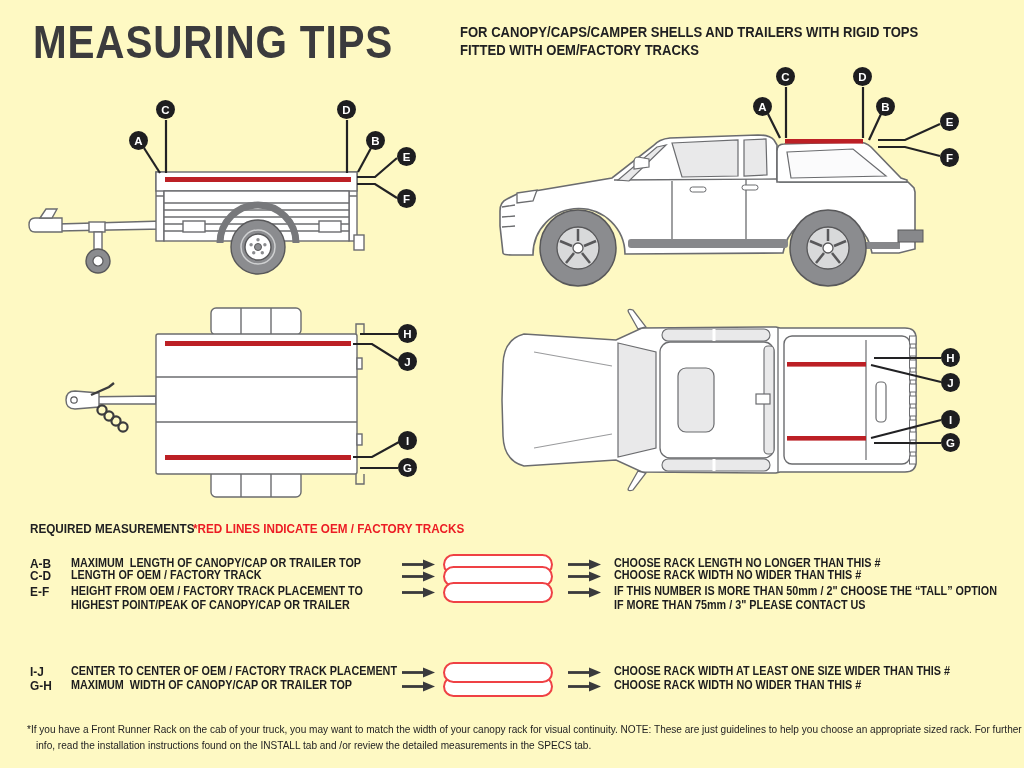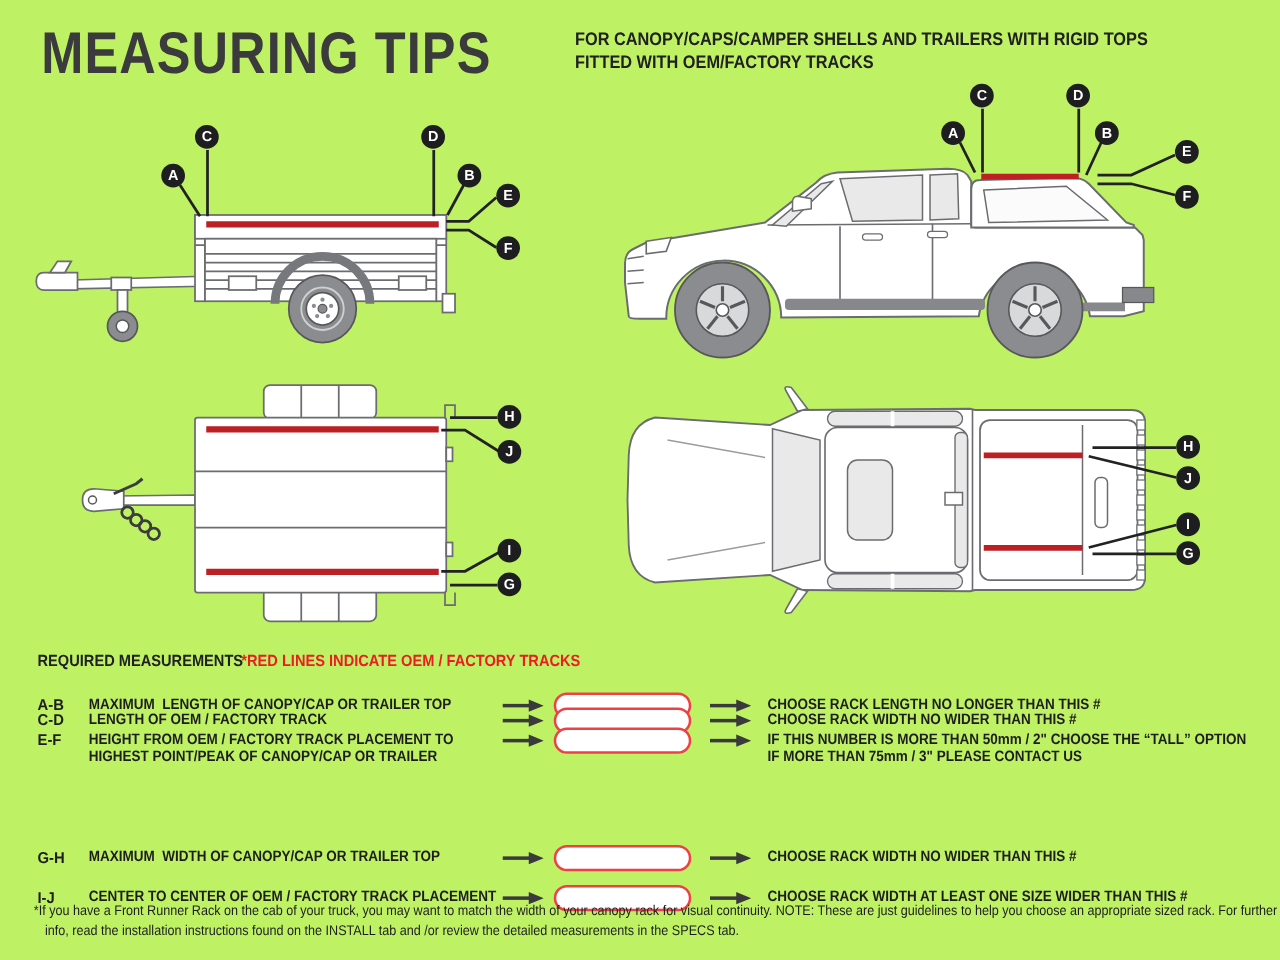--- a/index.html
+++ b/index.html
@@ -1,16 +1,16 @@
 <!DOCTYPE html>
 <html><head>
 <meta charset="utf-8">
 <style>
   html,body{margin:0;padding:0;background:#fff;}
-  #page{position:relative;width:1024px;height:768px;background:#bef264;overflow:hidden;
+  #page{position:relative;width:1024px;height:768px;background:#fef9c3;overflow:hidden;
         font-family:"Liberation Sans",sans-serif;}
   .abs{position:absolute;}
   .cx{display:inline-block;transform-origin:0 0;}
   #title{left:33px;top:14px;font-size:47px;font-weight:bold;color:#3b3b3d;letter-spacing:1px;
          transform:scaleX(0.86);}
   #subtitle{left:460px;top:24px;font-size:14.5px;font-weight:bold;color:#202022;line-height:17.5px;
             transform:scaleX(0.9);}
   .badge{position:absolute;width:19px;height:19px;border-radius:50%;background:#1e1e20;color:#fff;
          font-size:11.5px;font-weight:bold;display:flex;align-items:center;justify-content:center;
          z-index:5;}
@@ -325,21 +325,21 @@
     <svg class="arrow a2" width="33" height="11" viewBox="0 0 33 11">
         <rect x="0" y="4.1" width="23" height="2.8" fill="#3a3a3c"></rect>
         <path d="M21,0.6 L33,5.5 L21,10.4 Z" fill="#3a3a3c"></path>
       </svg>
     <div class="m-result">
       <span class="line">CHOOSE RACK WIDTH NO WIDER THAN THIS #</span>
 
     </div>
   </div>
 
-  <div class="m-row" style="top:708px">
+  <div class="m-row" style="top:662px">
     <span class="m-code">I-J</span>
     <div class="m-desc">
       <span class="line">CENTER TO CENTER OF OEM / FACTORY TRACK PLACEMENT</span>
 
     </div>
     <svg class="arrow a1" width="33" height="11" viewBox="0 0 33 11">
         <rect x="0" y="4.1" width="23" height="2.8" fill="#3a3a3c"></rect>
         <path d="M21,0.6 L33,5.5 L21,10.4 Z" fill="#3a3a3c"></path>
       </svg>
     <div class="pill"></div>

